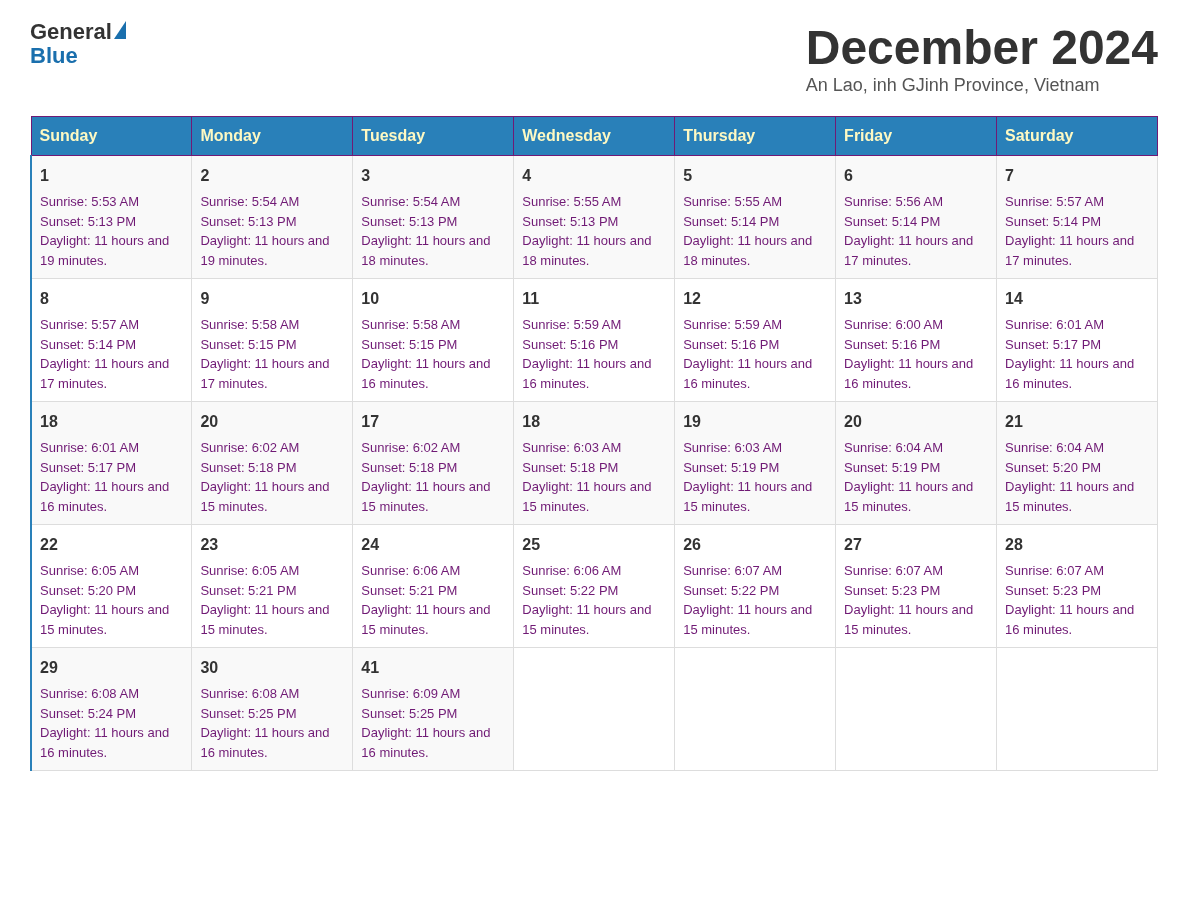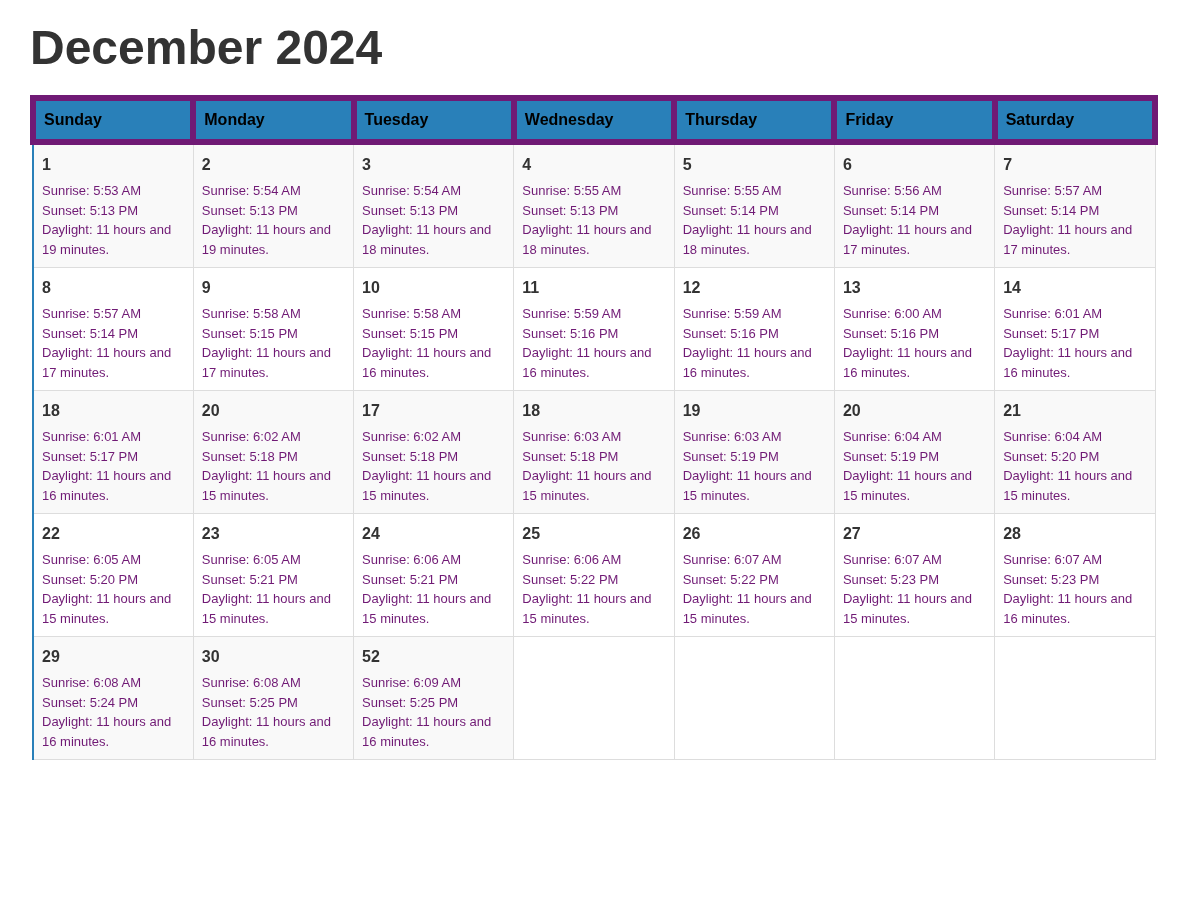--- a/index.html
+++ b/index.html
@@ -51,26 +51,26 @@
       font-size: 18px;
       color: #555;
     }
     table {
       width: 100%;
       border-collapse: collapse;
       table-layout: fixed;
     }
     thead th {
       background-color: #2980b9;
-      color: #000000;
+      color: #fef9c3;
       padding: 10px 8px;
       text-align: left;
       font-size: 16px;
       font-weight: bold;
-      border: 6px solid #701a75;
+      border: 1px solid #701a75;
     }
     tbody td {
       vertical-align: top;
       padding: 8px;
       border: 1px solid #ddd;
       font-size: 13px;
       line-height: 1.5;
       background: #fff;
     }
     tbody tr:nth-child(odd) td {
@@ -91,22 +91,32 @@
       background: #fff !important;
     }
     tbody tr td:first-child {
       border-left: 2px solid #2980b9;
     }
   </style>
 </head>
 <body>
 
 <div class="header">
+  <div class="logo">
+    <div style="display:flex; flex-direction:column; line-height:1.1;">
+      <div style="display:flex; align-items:center;">
+        <span class="logo-text-general">General</span>
+        <div class="logo-triangle"></div>
+      </div>
+      <span class="logo-text-blue">Blue</span>
+    </div>
+  </div>
   <div class="title-block">
     <div class="month-title">December 2024</div>
+    <div class="location">An Lao, inh GJinh Province, Vietnam</div>
   </div>
 </div>
 
 <table>
   <thead>
     <tr>
     <th>Sunday</th>
         <th>Monday</th>
         <th>Tuesday</th>
         <th>Wednesday</th>
@@ -239,21 +249,21 @@
       <tr>
         <td>
         <span class="day-number">29</span>
         <span class="day-info">Sunrise: 6:08 AM<br>Sunset: 5:24 PM<br>Daylight: 11 hours and 16 minutes.</span>
       </td>
         <td>
         <span class="day-number">30</span>
         <span class="day-info">Sunrise: 6:08 AM<br>Sunset: 5:25 PM<br>Daylight: 11 hours and 16 minutes.</span>
       </td>
         <td>
-        <span class="day-number">52</span>
+        <span class="day-number">41</span>
         <span class="day-info">Sunrise: 6:09 AM<br>Sunset: 5:25 PM<br>Daylight: 11 hours and 16 minutes.</span>
       </td>
         <td class="empty-cell"></td>
         <td class="empty-cell"></td>
         <td class="empty-cell"></td>
         <td class="empty-cell"></td>
       </tr>
     </tbody>
 </table>
 

